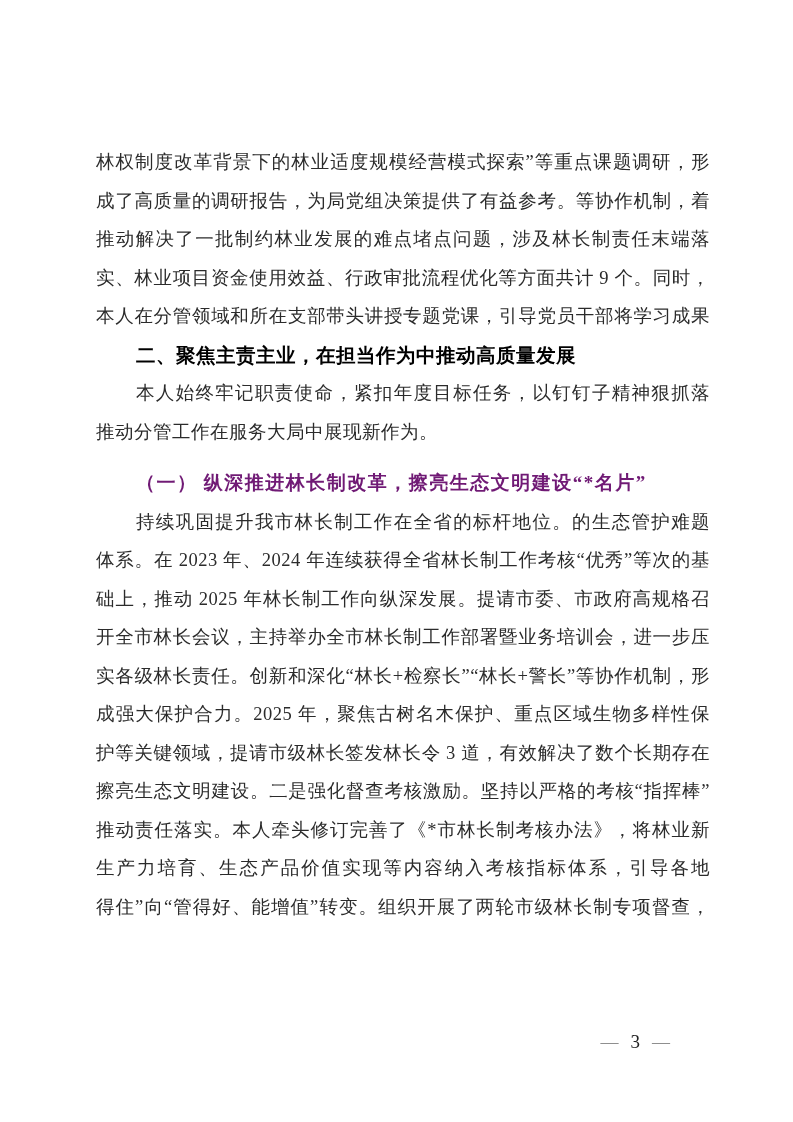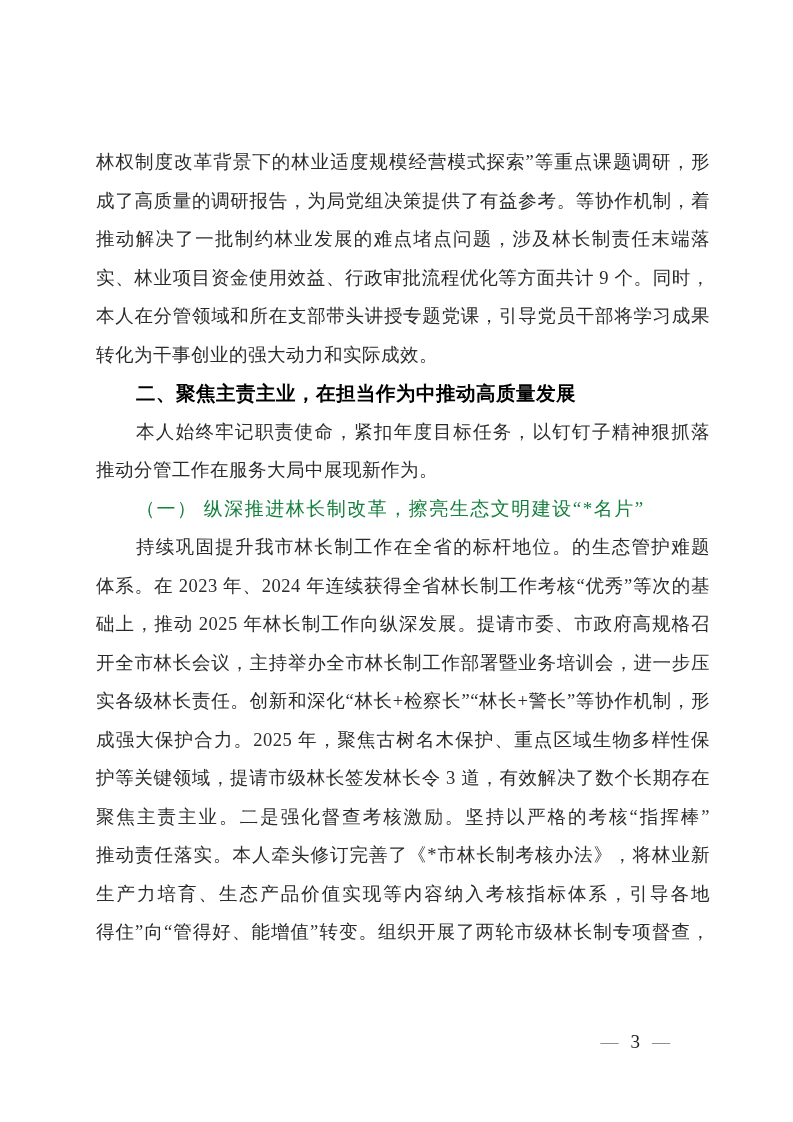--- a/index.html
+++ b/index.html
@@ -34,24 +34,25 @@
   }
   .line.ind { text-indent: 40px; }
   .heading {
     font-family: "Liberation Sans", "DejaVu Sans", sans-serif;
     font-weight: bold;
     font-size: 19.5px;
     letter-spacing: 0.5px;
     color: #000000;
   }
   .subheading {
-    font-weight: normal;
+    font-weight: bold;
     font-size: 19px;
     letter-spacing: 1.5px;
-    color: #15803d;
+    color: #701a75;
+    margin-top: 13px;
   }
   .footer {
     position: absolute;
     top: 1030px;
     right: 123px;
     height: 24px;
     line-height: 24px;
     font-size: 18px;
     white-space: nowrap;
   }
@@ -61,33 +62,32 @@
 </head>
 <body>
 
 <div class="page">
   <div class="text-block">
     <div class="line j">林权制度改革背景下的林业适度规模经营模式探索”等重点课题调研，形</div>
     <div class="line j">成了高质量的调研报告，为局党组决策提供了有益参考。等协作机制，着力</div>
     <div class="line j">推动解决了一批制约林业发展的难点堵点问题，涉及林长制责任末端落</div>
     <div class="line j">实、林业项目资金使用效益、行政审批流程优化等方面共计 9 个。同时，</div>
     <div class="line j">本人在分管领域和所在支部带头讲授专题党课，引导党员干部将学习成果</div>
-    <div class="line end">转化为干事创业的强大动力和实际成效。</div>
     <div class="line heading ind end">二、聚焦主责主业，在担当作为中推动高质量发展</div>
     <div class="line j ind">本人始终牢记职责使命，紧扣年度目标任务，以钉钉子精神狠抓落实，</div>
     <div class="line end">推动分管工作在服务大局中展现新作为。</div>
     <div class="line subheading ind end">（一） 纵深推进林长制改革，擦亮生态文明建设“*名片”</div>
     <div class="line j ind">持续巩固提升我市林长制工作在全省的标杆地位。的生态管护难题</div>
     <div class="line j">体系。在 2023 年、2024 年连续获得全省林长制工作考核“优秀”等次的基</div>
     <div class="line j">础上，推动 2025 年林长制工作向纵深发展。提请市委、市政府高规格召</div>
     <div class="line j">开全市林长会议，主持举办全市林长制工作部署暨业务培训会，进一步压</div>
     <div class="line j">实各级林长责任。创新和深化“林长+检察长”“林长+警长”等协作机制，形</div>
     <div class="line j">成强大保护合力。2025 年，聚焦古树名木保护、重点区域生物多样性保</div>
     <div class="line j">护等关键领域，提请市级林长签发林长令 3 道，有效解决了数个长期存在</div>
-    <div class="line j">聚焦主责主业。二是强化督查考核激励。坚持以严格的考核“指挥棒”</div>
+    <div class="line j">擦亮生态文明建设。二是强化督查考核激励。坚持以严格的考核“指挥棒”</div>
     <div class="line j">推动责任落实。本人牵头修订完善了《*市林长制考核办法》，将林业新质</div>
     <div class="line j">生产力培育、生态产品价值实现等内容纳入考核指标体系，引导各地从“管</div>
     <div class="line j">得住”向“管得好、能增值”转变。组织开展了两轮市级林长制专项督查，</div>
   </div>
 
   <div class="footer">
     <span class="dash">—</span><span class="pagenum">3</span><span class="dash">—</span>
   </div>
 </div>
 

